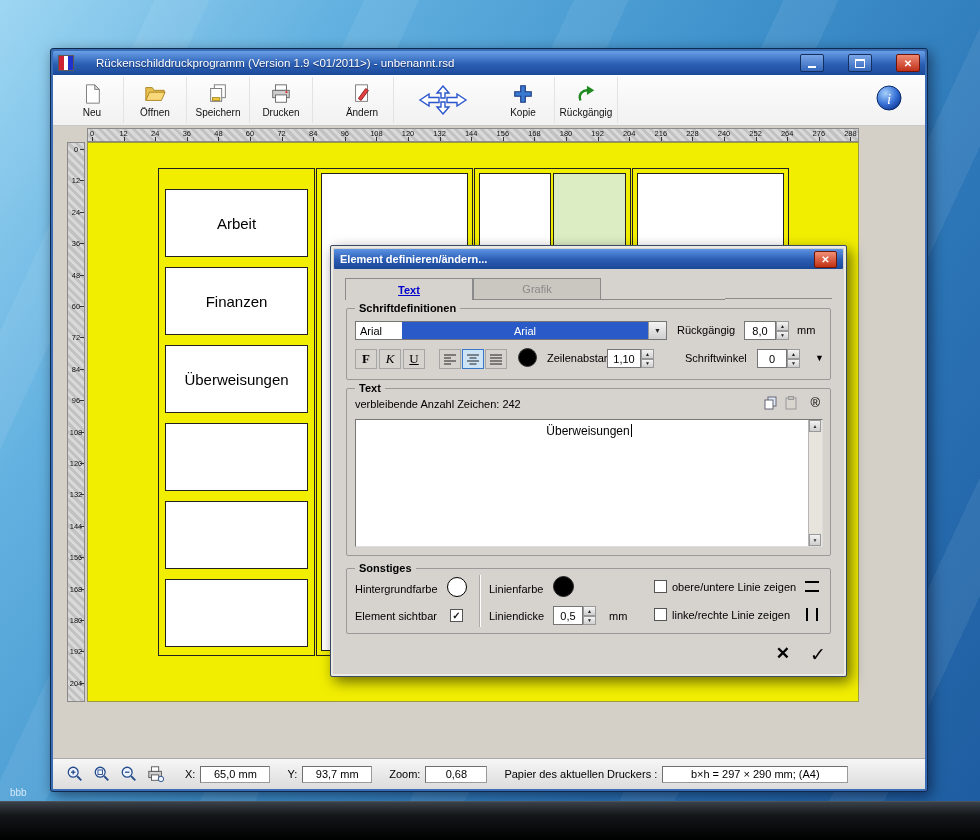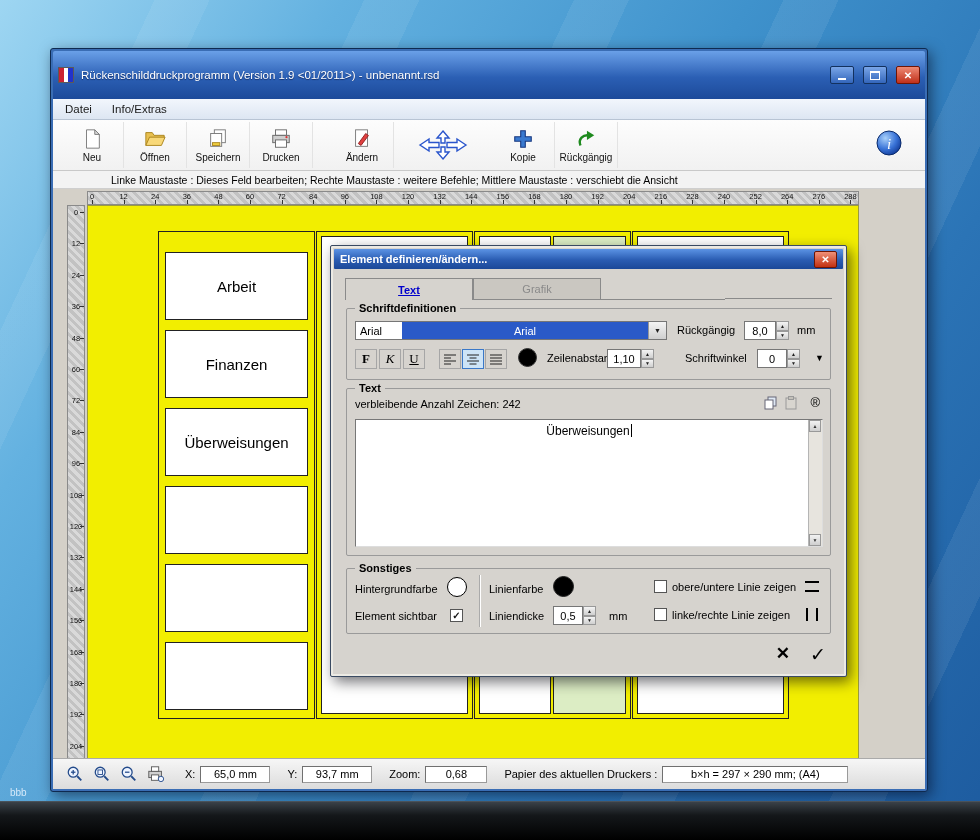--- a/index.html
+++ b/index.html
@@ -9,21 +9,21 @@
   .screen::after{content:"";position:absolute;inset:0;pointer-events:none;
     background:repeating-linear-gradient(115deg,rgba(255,255,255,0) 0 140px,rgba(255,255,255,0.07) 140px 190px);}
   .taskbar{position:absolute;left:0;right:0;bottom:0;height:38px;z-index:60;
     background:linear-gradient(180deg,#3a4148,#14171a 35%,#000);border-top:1px solid #4a5archive;border-top:1px solid #4a525a;}
   .artifact{position:absolute;left:10px;bottom:42px;font-size:10px;color:rgba(235,245,255,0.85);z-index:5;}
 
   
   .app-window{position:absolute;left:50px;top:48px;width:878px;height:744px;z-index:10;
     background:#3a6db4;border:1px solid #0e2a50;border-radius:3px;box-shadow:3px 4px 14px rgba(0,0,20,0.5);
     padding:2px;box-sizing:border-box;display:flex;flex-direction:column;}
-  .titlebar{height:24px;flex:0 0 24px;display:flex;align-items:center;gap:7px;padding:12px 5px;
+  .titlebar{height:24px;flex:0 0 24px;display:flex;align-items:center;gap:22px;padding:0 5px;
     background:linear-gradient(180deg,#6aa0e8 0%,#2b5fb4 55%,#1c4a9a 100%);color:#fff;font-size:11.5px;border-radius:2px 2px 0 0;}
   .app-icon{width:14px;height:14px;background:#fff;border:1px solid #5a5a5a;display:flex;overflow:hidden;}
   .app-icon i{flex:1;}
   .win-title{flex:1;white-space:nowrap;overflow:hidden;text-overflow:ellipsis;text-shadow:0 1px 1px rgba(0,0,30,.5);}
   .win-btn{width:22px;height:16px;border-radius:2px;border:1px solid #13315e;display:flex;align-items:center;justify-content:center;
     color:#fff;font-size:9px;background:linear-gradient(180deg,#7aa6e8,#39c;);background:linear-gradient(180deg,#7aa6e8,#3366bb);margin-left:2px;}
   .win-btn.close{background:linear-gradient(180deg,#ee8a74,#c0301a);border-color:#701505;font-size:10px;font-weight:bold;}
   .min-glyph{display:block;width:8px;height:2px;background:#fff;margin-top:7px;}
   .max-glyph{display:block;width:8px;height:6px;border:1px solid #fff;border-top-width:2px;}
 
@@ -144,24 +144,20 @@
           <span class="min-glyph"></span>
         </span>
       <span class="win-btn">
           <span class="max-glyph"></span>
         </span>
       <span class="win-btn close">
           <span>✕</span>
         </span>
     </div>
 
-    <div class="menubar">
-      <span class="menu-item">Datei</span>
-      <span class="menu-item">Info/Extras</span>
-    </div>
 
     <div class="toolbar">
       <div class="tool-btn">
         <span class="tool-icon">
           <svg width="22" height="22" viewBox="0 0 24 24">
               <path d="M6 2h9l5 5v15H6z" fill="#fff" stroke="#777"></path>
               <path d="M15 2v5h5z" fill="#dcdcdc" stroke="#777"></path>
             </svg>
         </span>
         <span>Neu</span>
@@ -243,23 +239,20 @@
                   <stop offset="100%" stop-color="#123c9a"></stop>
                 </radialGradient>
               </defs>
             <circle cx="14" cy="14" r="12" fill="url(#ig)" stroke="#0a2a6a"></circle>
             <text x="14" y="20" text-anchor="middle" font-size="15" font-style="italic" font-family="Liberation Serif, serif" fill="#fff">i</text>
           </svg>
         </span>
       </div>
     </div>
 
-    <div class="hintbar">
-      <span>Linke Maustaste : Dieses Feld bearbeiten;  Rechte Maustaste : weitere Befehle;  Mittlere Maustaste : verschiebt die Ansicht</span>
-    </div>
 
     <div class="workarea">
       <div class="h-ruler">
           <div class="h-num" style="left: 4px;">0</div>
           <div class="h-tick" style="left: 4px;"></div>
           <div class="h-num" style="left: 35.6px;">12</div>
           <div class="h-tick" style="left: 35.6px;"></div>
           <div class="h-num" style="left: 67.2px;">24</div>
           <div class="h-tick" style="left: 67.2px;"></div>
           <div class="h-num" style="left: 98.8px;">36</div>

